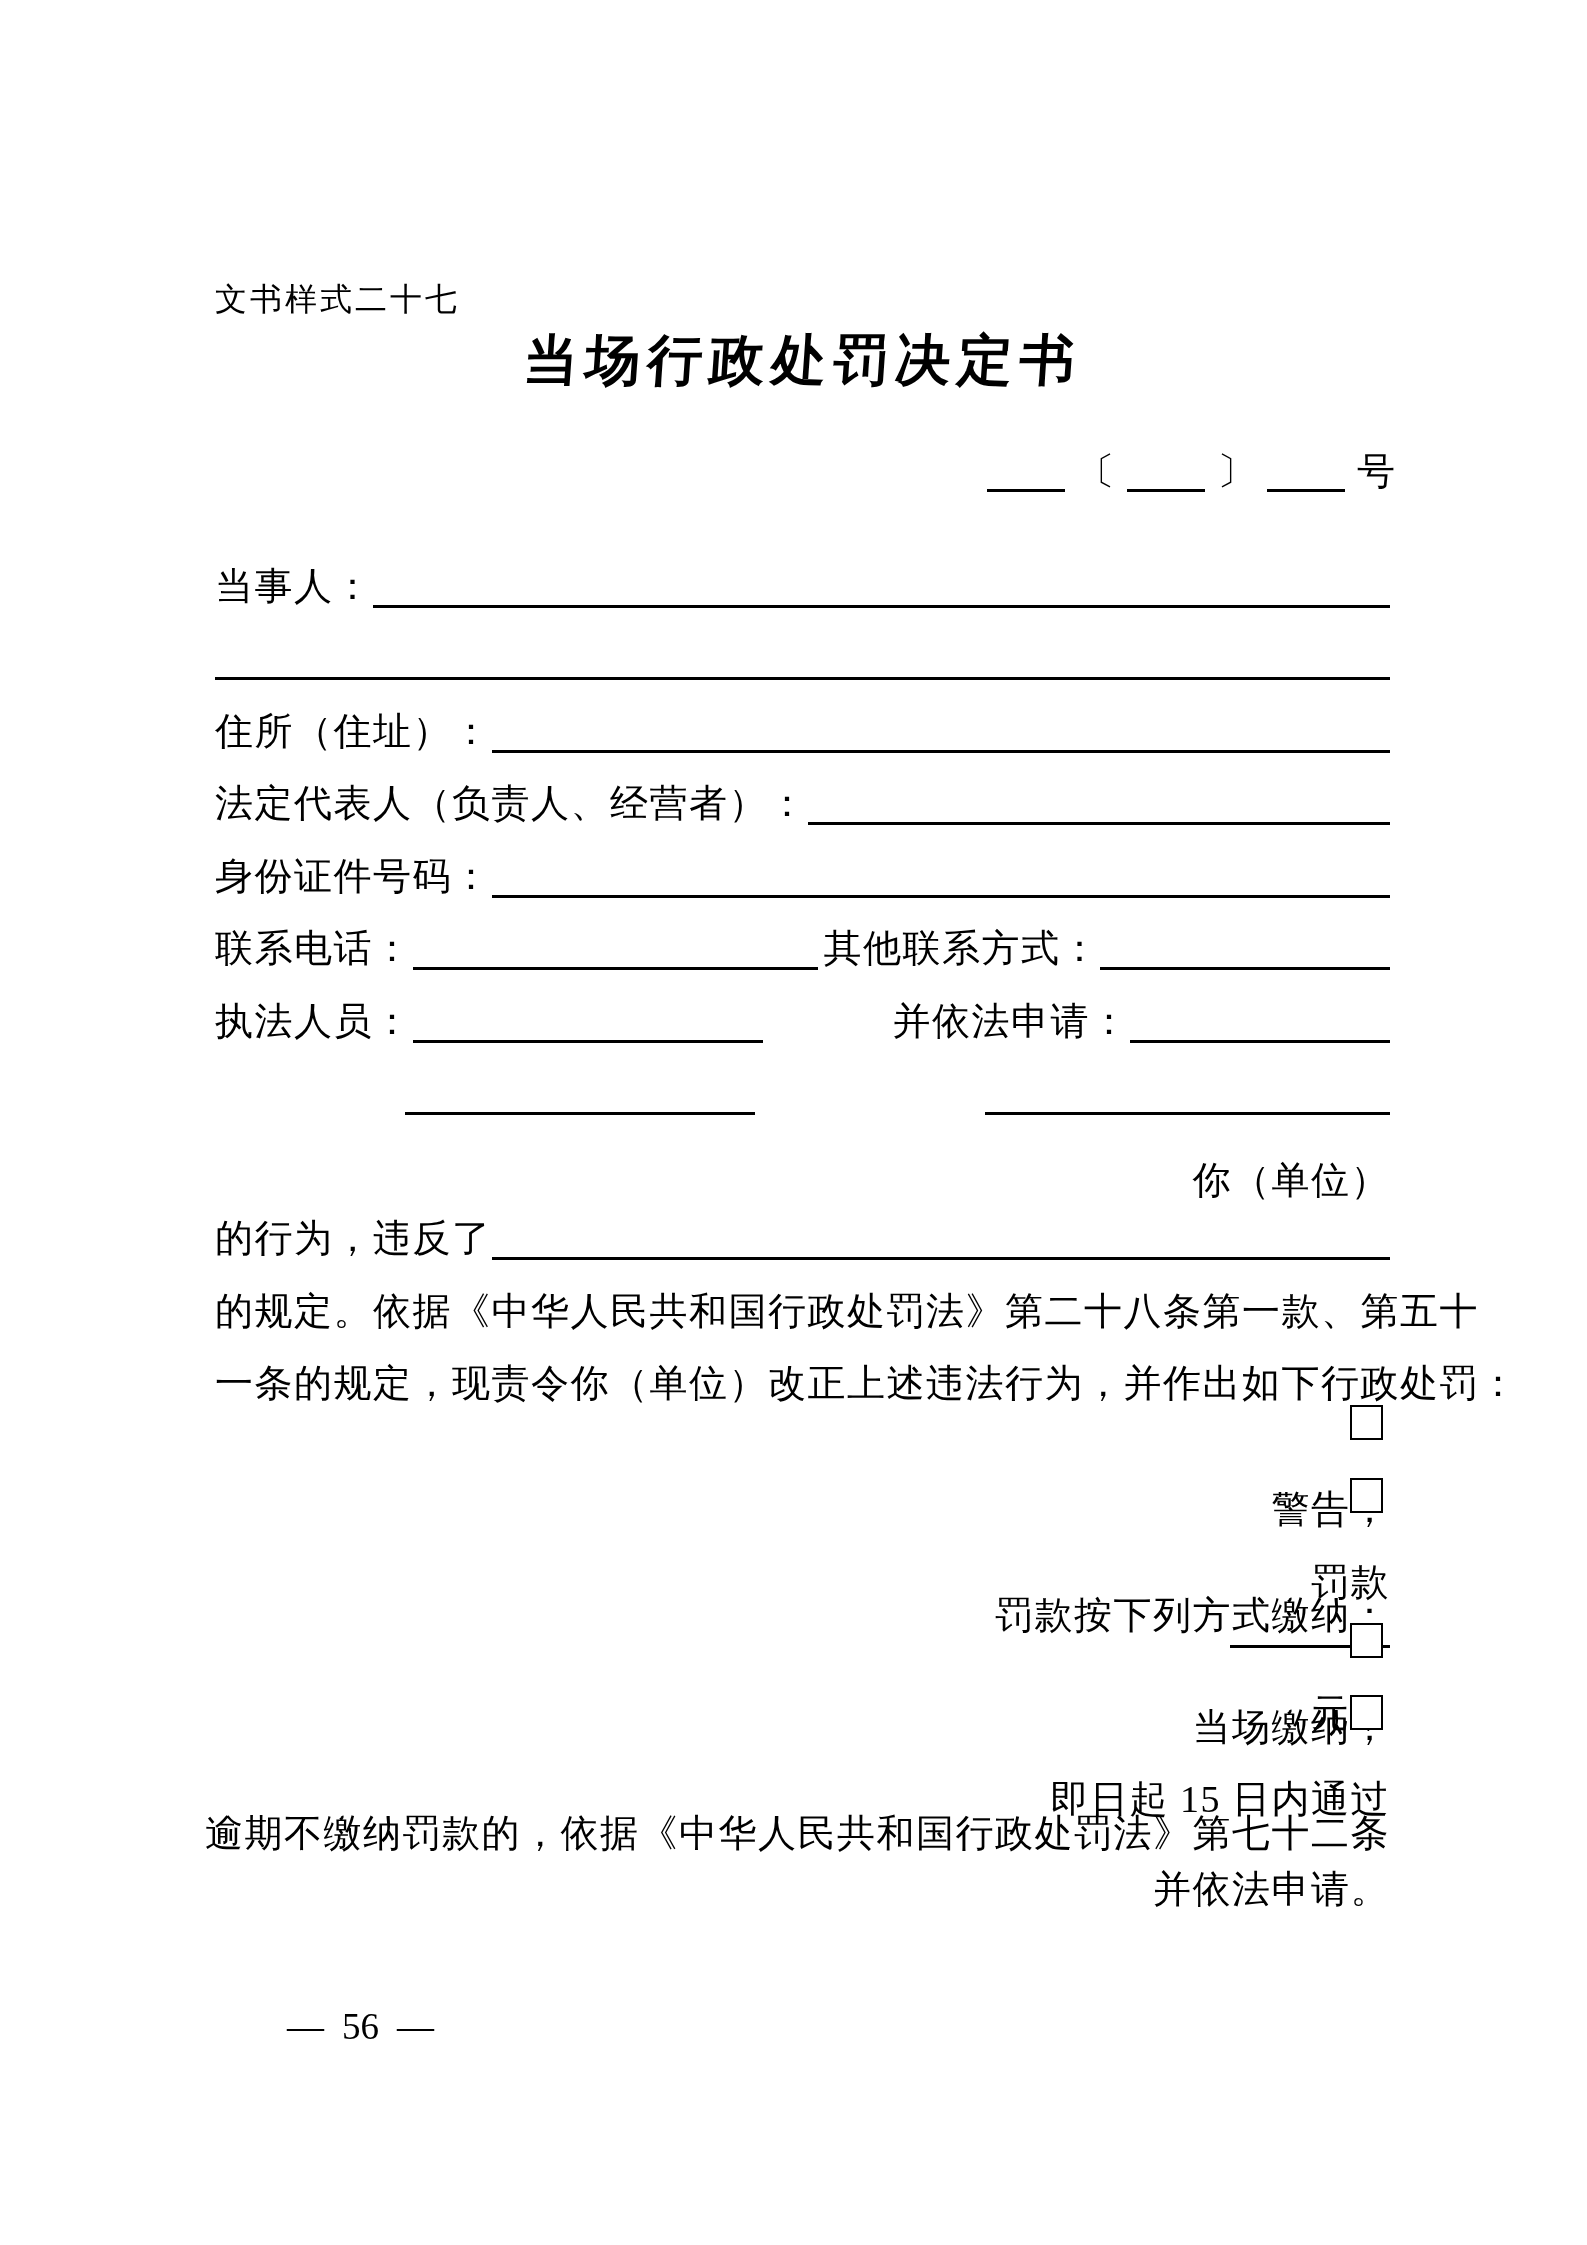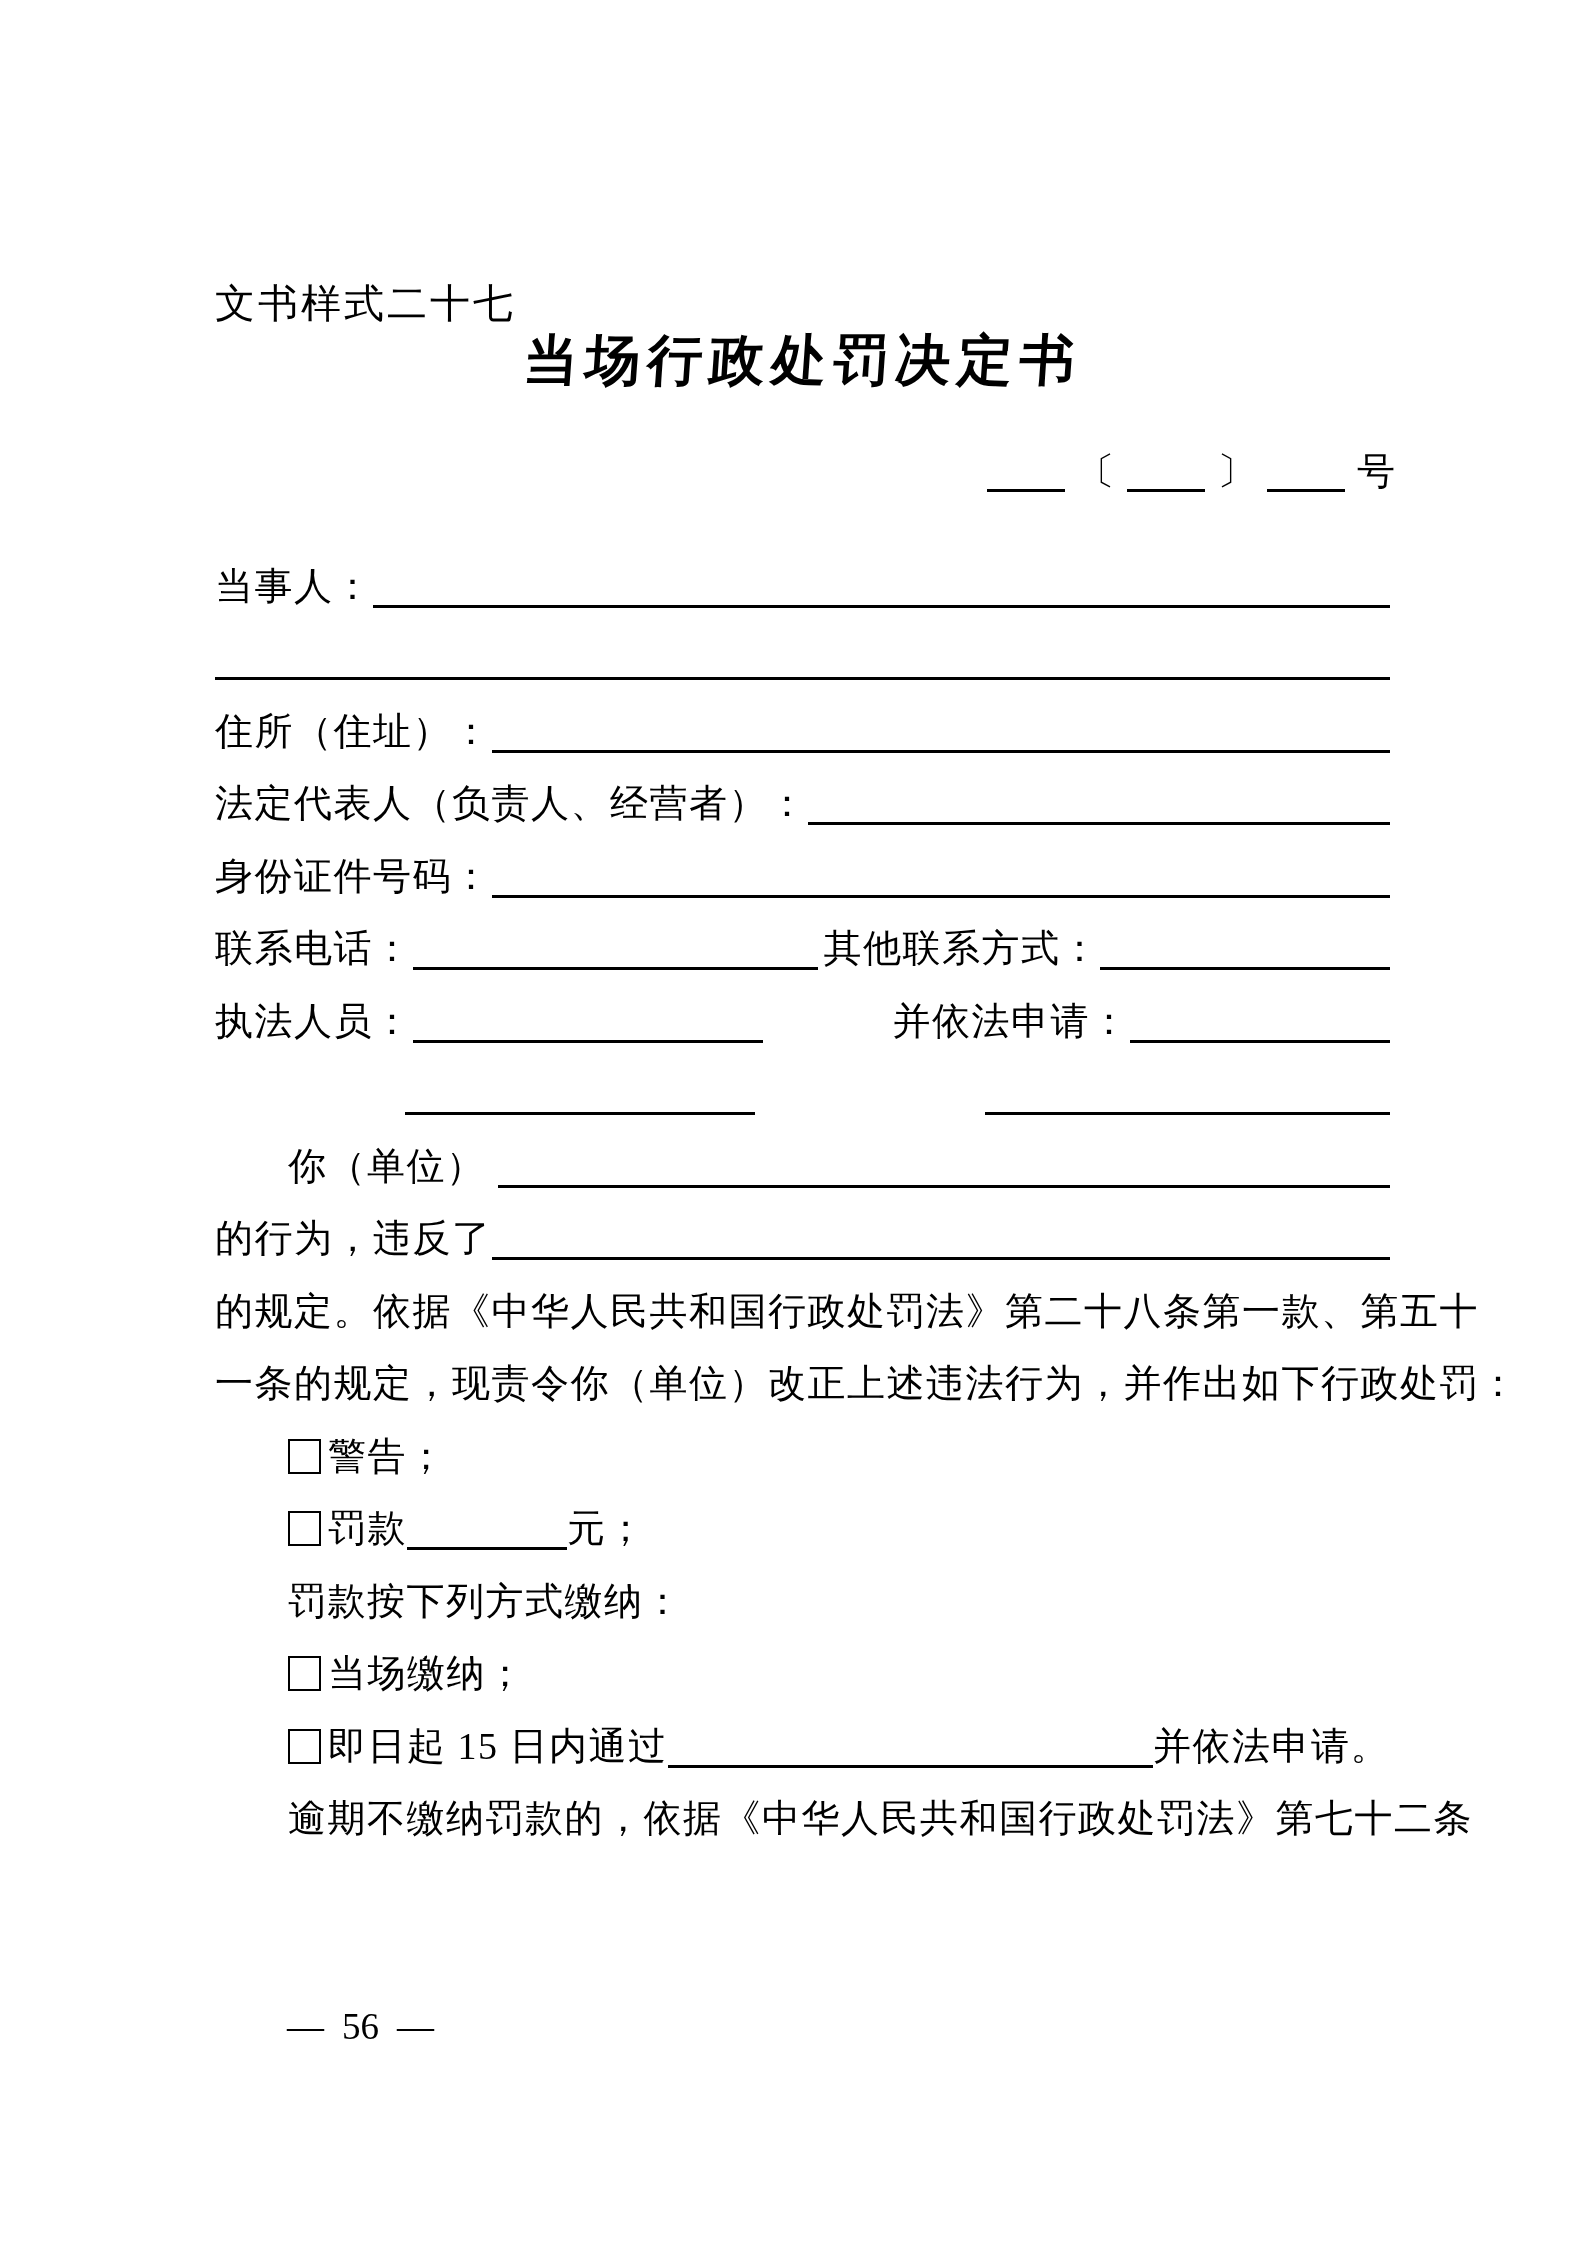--- a/index.html
+++ b/index.html
@@ -8,21 +8,21 @@
     width:1587px;height:2245px;
     background:#ffffff;
     margin:0 auto;
     font-family:"Liberation Serif","DejaVu Serif",serif;
     color:#000;
     overflow:hidden;
   }
   
   .style-label{
     position:absolute;top:282px;left:215px;
-    font-size:40px;letter-spacing:3px;line-height:1.1;
+    font-size:32px;letter-spacing:3px;line-height:1.1;
   }
   .doc-title{
     position:absolute;top:328px;left:215px;right:197px;
     text-align:center;
     font-size:55px;font-weight:700;letter-spacing:7px;line-height:1.2;
     transform:skewX(-4deg);
   }
   .number-line{
     position:absolute;top:444px;right:192px;height:48px;
     display:flex;align-items:flex-end;gap:12px;
@@ -41,21 +41,21 @@
     display:flex;align-items:flex-end;
     white-space:nowrap;
   }
   .row .lbl{line-height:1.12;margin-top:44px;}
   .fill{
     border-bottom:3px solid #000;height:42px;
     flex:1 1 auto;
   }
   .fill.fixed{flex:0 0 auto;}
   .spacer{flex:0 0 auto;height:1px;}
-  .indent{padding-left:73px;}
+  .indent{padding-left:73px;flex-direction:column;}
   .cbx{
     flex:0 0 auto;
     width:29px;height:31px;
     border:2.5px solid #000;
     margin:0 7px 4px 0;
     background:#fff;
   }
   
   .footer{
     position:absolute;top:2008px;left:287px;

